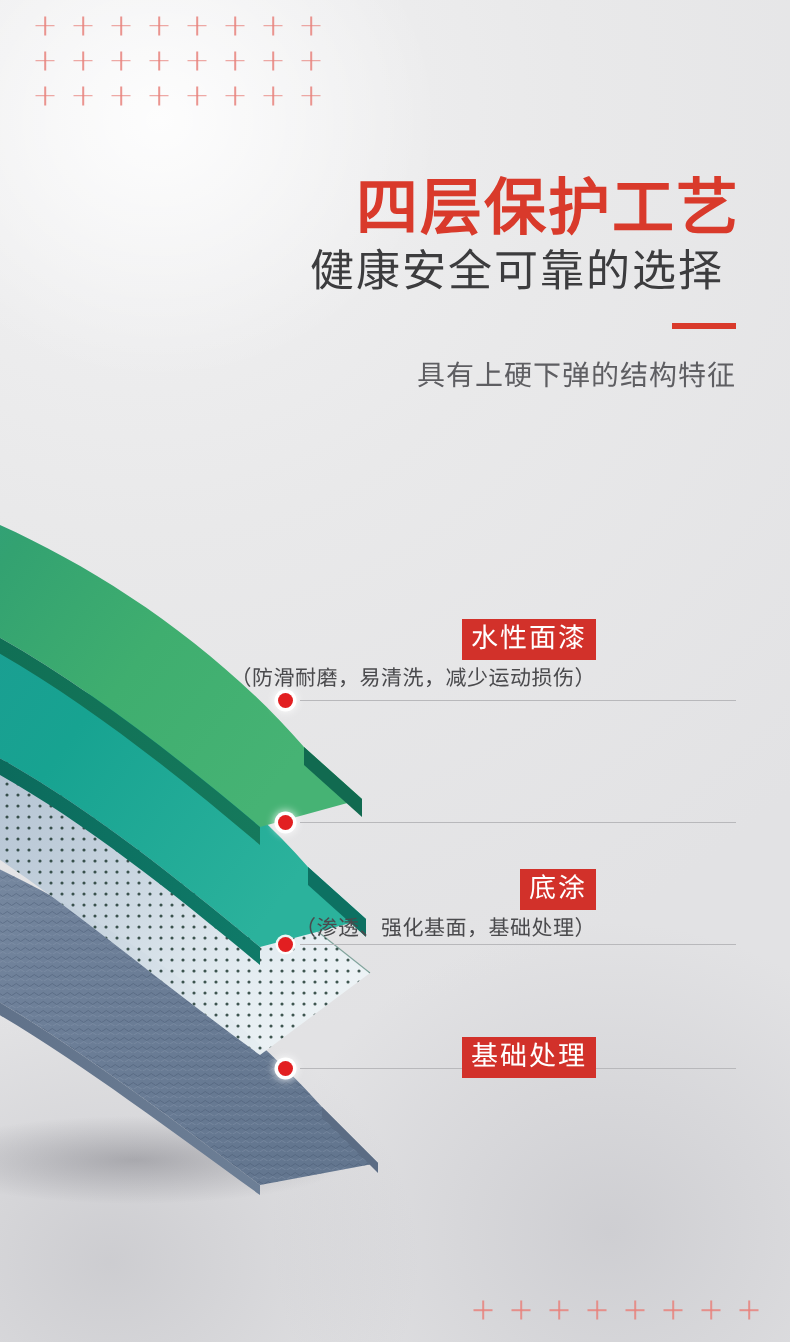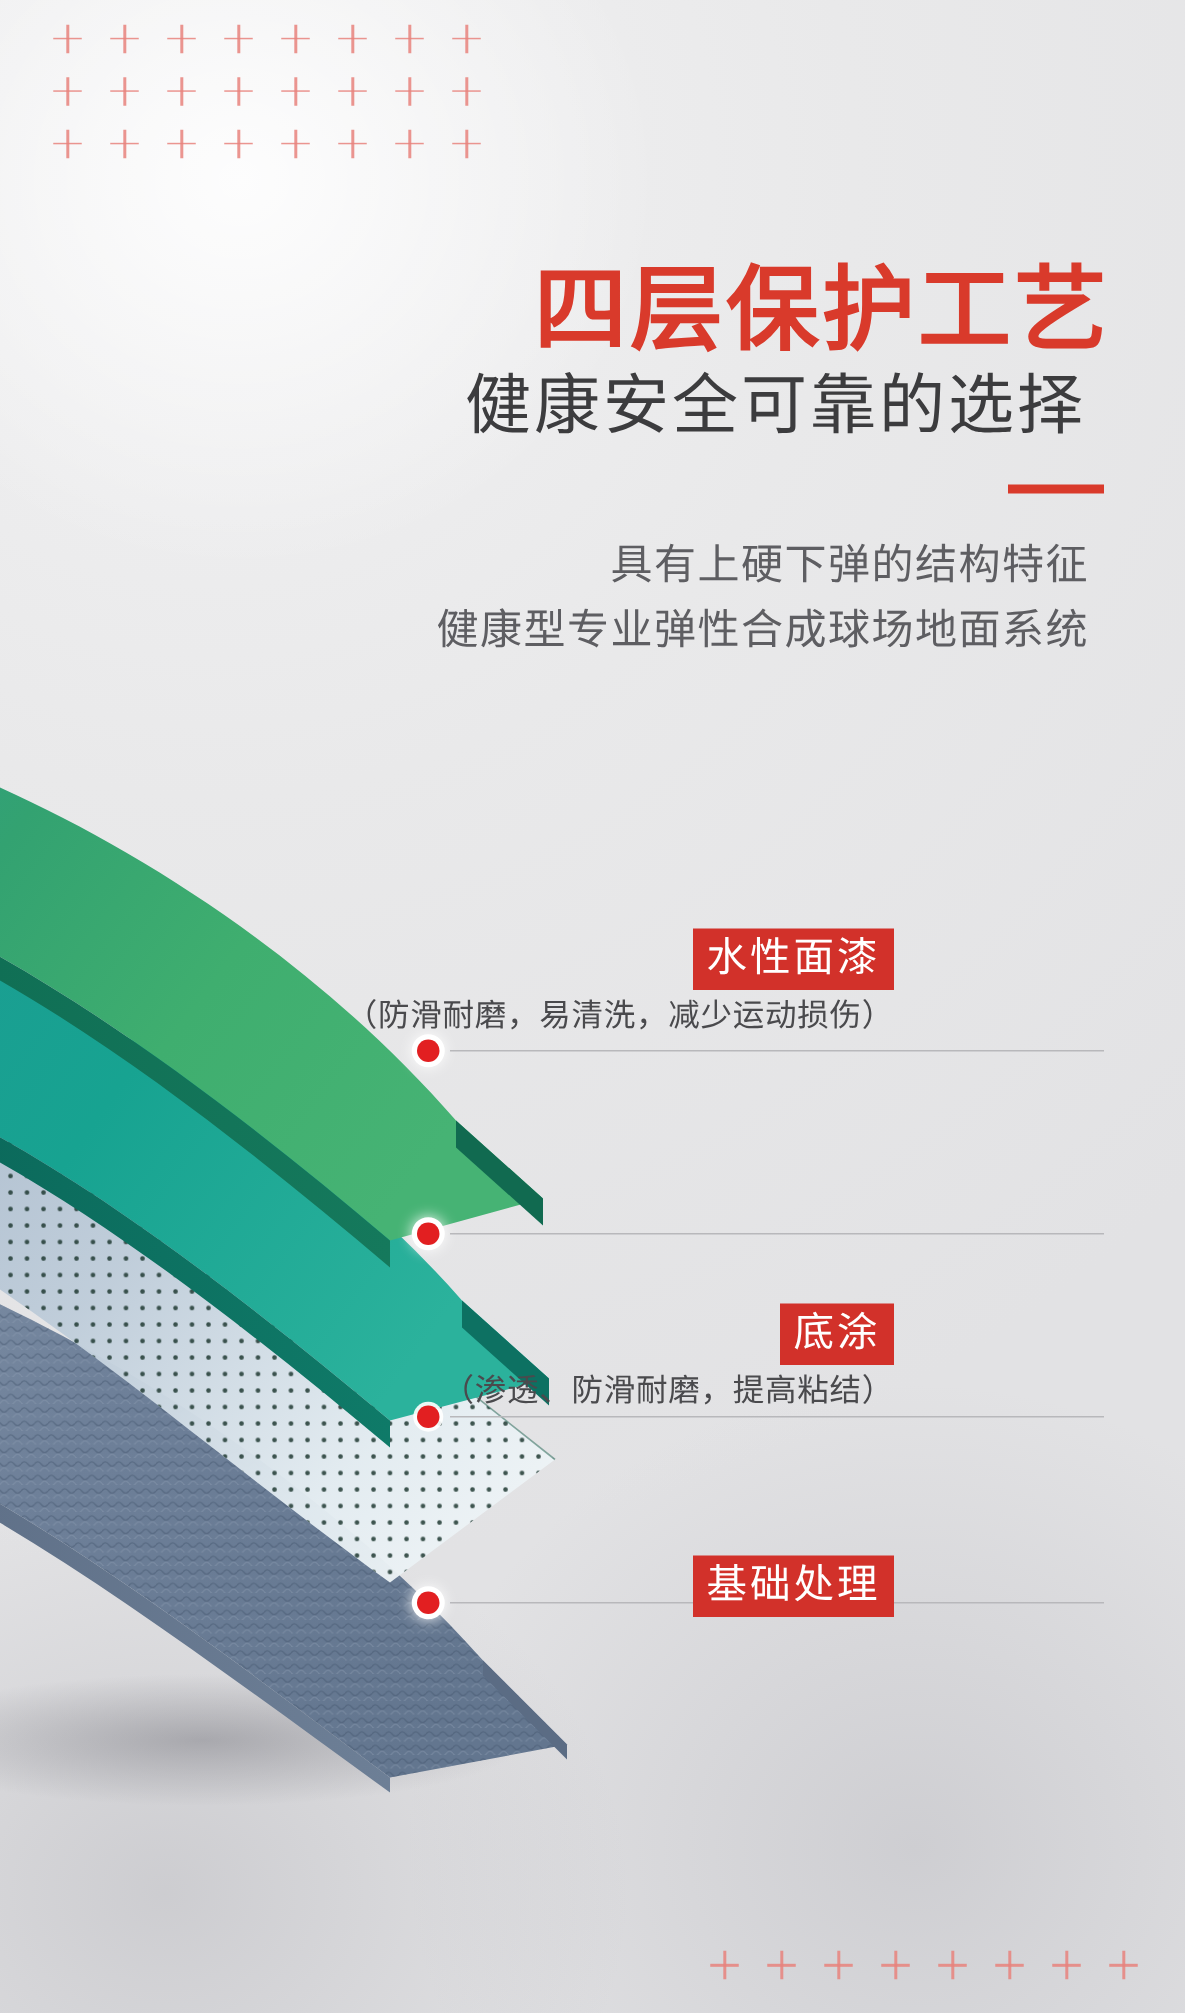--- a/index.html
+++ b/index.html
@@ -105,21 +105,21 @@
     white-space: nowrap;
   }
   .rule {
     display: inline-block;
     width: 64px;
     height: 6px;
     background: #d93a2b;
     margin: 26px 4px 0 0;
   }
   .desc {
-    margin: 22px 14px 0 0;
+    margin: 22px 4px 0 0;
     font-size: 28px;
     line-height: 1.52;
     color: #5e5e62;
     letter-spacing: 1px;
     white-space: nowrap;
   }
   .desc div { white-space: nowrap; }
 
   
   .stack {
@@ -227,21 +227,20 @@
     <span class="cross"></span>
     <span class="cross"></span>
   </div>
 
   <div class="headings">
     <h1 class="title-main">四层保护工艺</h1>
     <h2 class="title-sub">健康安全可靠的选择</h2>
     <span class="rule"></span>
     <div class="desc">
       <div>具有上硬下弹的结构特征</div>
-      <div>健康型专业弹性合成球场地面系统</div>
     </div>
   </div>
 
   <div class="stack">
     <svg width="460" height="690" viewBox="0 0 460 690" xmlns="http://www.w3.org/2000/svg" aria-hidden="true">
       <defs>
         <linearGradient id="gGreenTop" x1="0" y1="0" x2="1" y2="0.55">
           <stop offset="0%" stop-color="#2f9e86"></stop>
           <stop offset="28%" stop-color="#33a271"></stop>
           <stop offset="62%" stop-color="#3fae6f"></stop>
@@ -344,21 +343,21 @@
 
     <div class="dot" style="left:278px; top:815px;"></div>
     <div class="leader" style="left:300px; top:822px; width:436px;"></div>
 
     <div class="dot plain" style="left:278px; top:937px;"></div>
     <div class="leader" style="left:300px; top:944px; width:436px;"></div>
     <div class="callout" style="right:50px; top:869px; width:420px;">
       <div class="badge-row">
         <span class="badge">底涂</span>
       </div>
-      <div class="note">（渗透、防滑耐磨，提高粘结）</div>
+      <div class="note">（渗透、强化基面，基础处理）</div>
     </div>
 
     <div class="dot" style="left:278px; top:1061px;"></div>
     <div class="leader" style="left:300px; top:1068px; width:436px;"></div>
     <div class="callout" style="right:50px; top:993px; width:420px;margin-top:44px;">
       <div class="badge-row">
         <span class="badge">基础处理</span>
       </div>
     </div>
 

